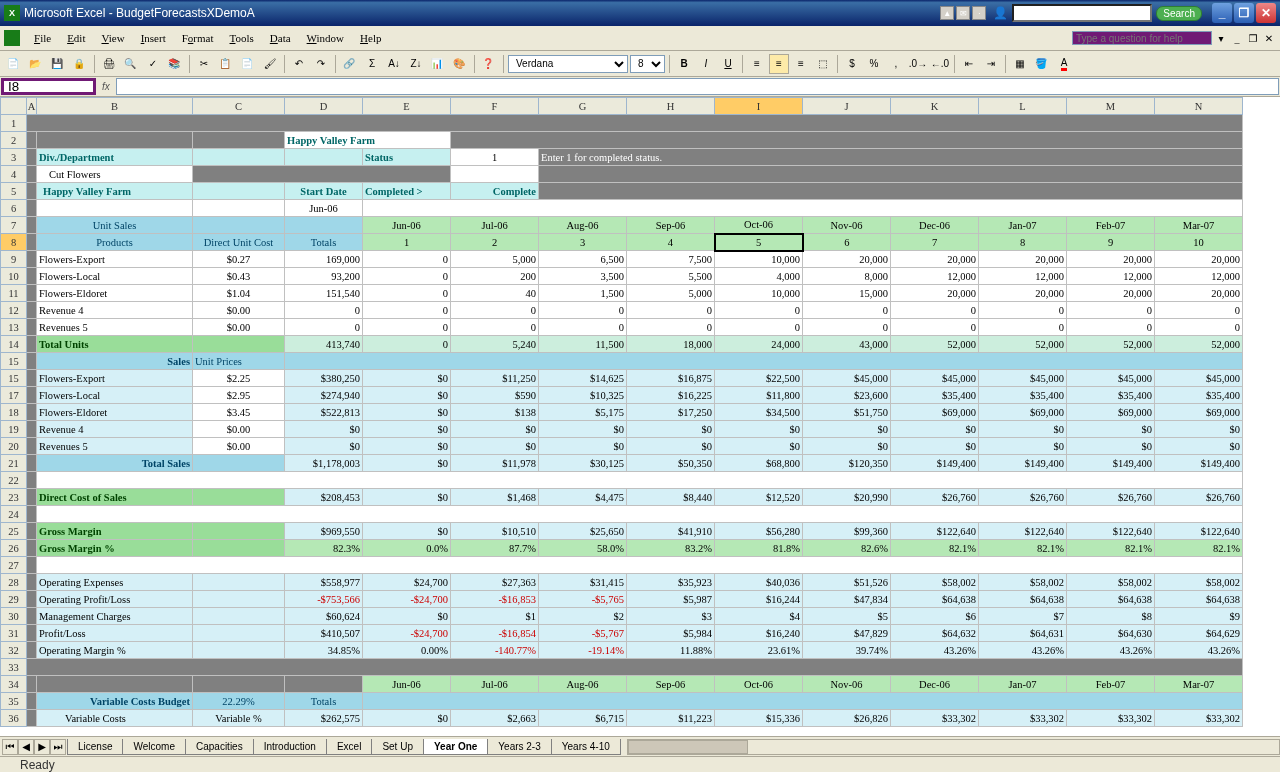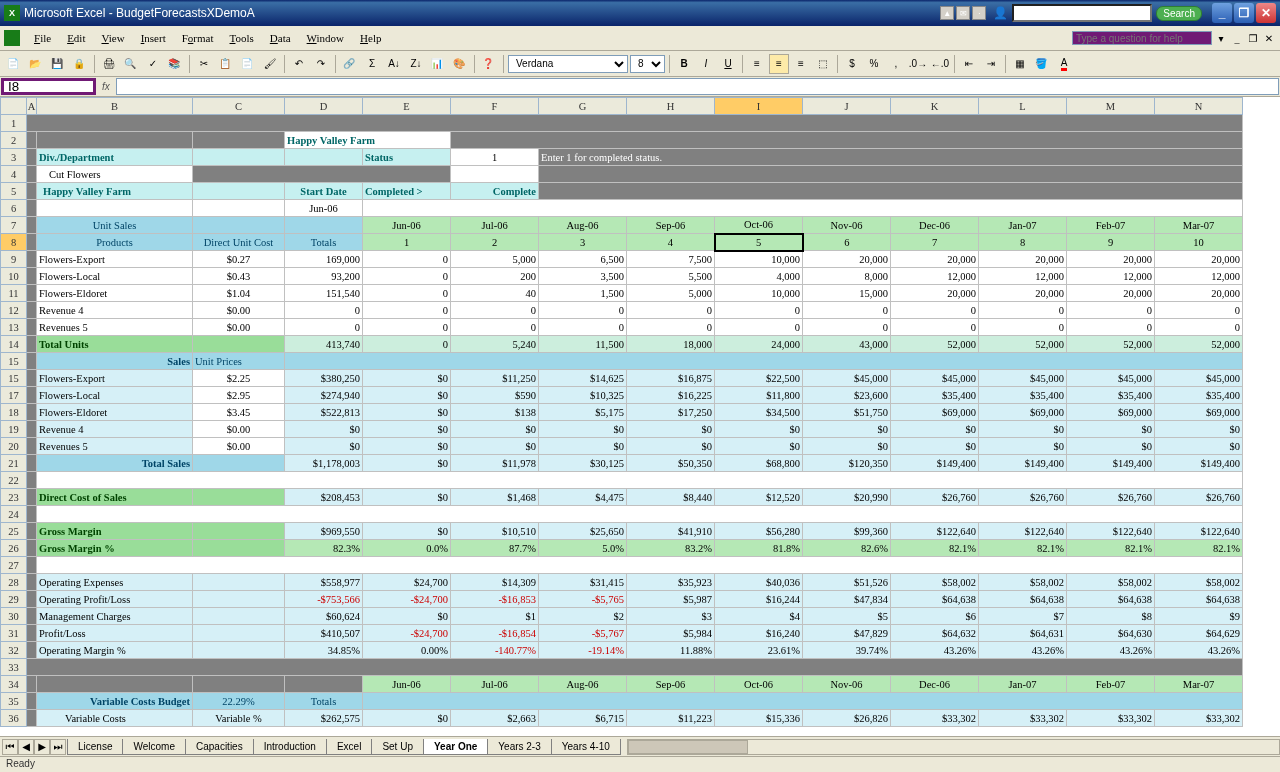--- a/index.html
+++ b/index.html
@@ -57,21 +57,21 @@
 .selcol{background:#ffcc66!important;}
 .selrow{background:#ffcc66!important;}
 .selcell{border:2px solid black!important;}
 .tabstrip{position:absolute; bottom:16px; left:0; right:0; height:20px; background:#ece9d8; display:flex; align-items:center; border-top:1px solid #aca899; font-size:10px;}
 .tabnav{display:flex; padding:0 2px;}
 .tabnavbtn{width:16px;height:16px;border:1px solid #aca899;background:#ece9d8;display:flex;align-items:center;justify-content:center;}
 .sheettab{padding:2px 10px; background:#ece9d8; border:1px solid #808080; border-top:none; margin-left:-1px; cursor:default;}
 .sheettab.active{background:white; font-weight:bold;}
 .hscroll{flex:1; margin-left:6px; height:16px; background:#ece9d8; border:1px solid #aca899; position:relative;}
 .hscroll .thumb{position:absolute;left:0;width:120px;height:100%;background:#cdc7b8;border:1px solid #aca899;}
-.statusbar{position:absolute;bottom:0;left:0;right:0;height:16px;background:#ece9d8;border-top:1px solid #aca899;padding:1px 6px;font-size:10px;color:#333;}
+.statusbar{position:absolute;bottom:0;left:0;right:0;height:16px;background:#ece9d8;border-top:1px solid #aca899;padding:1px 20px;font-size:12px;color:#333;}
 .goog{display:flex;gap:2px;margin-right:4px;}
 .goog span{width:14px;height:14px;background:#d4d0c8;border:1px solid #888;display:inline-flex;align-items:center;justify-content:center;font-size:8px;}
 </style>
 </head>
 <body>
 
 <div class="titlebar">
   <span class="appicon">X</span>
   <span class="title">Microsoft Excel - BudgetForecastsXDemoA</span>
   <span class="spacer"></span>
@@ -555,42 +555,42 @@
           <td class="cell-ltblue r">$122,640</td>
         </tr>
 <tr>
           <th class="rowh">26</th>
           <td class="greybg"></td>
           <td class="hdr-dkgreen l">Gross Margin %</td>
           <td class="hdr-dkgreen"></td>
           <td class="cell-mdgreen r">82.3%</td>
           <td class="cell-mdgreen r">0.0%</td>
           <td class="cell-mdgreen r">87.7%</td>
-          <td class="cell-mdgreen r">5.0%</td>
+          <td class="cell-mdgreen r">58.0%</td>
           <td class="cell-mdgreen r">83.2%</td>
           <td class="cell-mdgreen r">81.8%</td>
           <td class="cell-mdgreen r">82.6%</td>
           <td class="cell-mdgreen r">82.1%</td>
           <td class="cell-mdgreen r">82.1%</td>
           <td class="cell-mdgreen r">82.1%</td>
           <td class="cell-mdgreen r">82.1%</td>
         </tr>
 <tr>
           <th class="rowh">27</th>
           <td class="greybg"></td>
           <td colspan="14"></td>
         </tr>
 <tr>
           <th class="rowh">28</th>
           <td class="greybg"></td>
           <td class="cell-ltblue l">Operating Expenses</td>
           <td class="cell-ltblue"></td>
           <td class="cell-ltblue r">$558,977</td>
           <td class="cell-ltblue r">$24,700</td>
-          <td class="cell-ltblue r">$14,309</td>
+          <td class="cell-ltblue r">$27,363</td>
           <td class="cell-ltblue r">$31,415</td>
           <td class="cell-ltblue r">$35,923</td>
           <td class="cell-ltblue r">$40,036</td>
           <td class="cell-ltblue r">$51,526</td>
           <td class="cell-ltblue r">$58,002</td>
           <td class="cell-ltblue r">$58,002</td>
           <td class="cell-ltblue r">$58,002</td>
           <td class="cell-ltblue r">$58,002</td>
         </tr>
 <tr>

